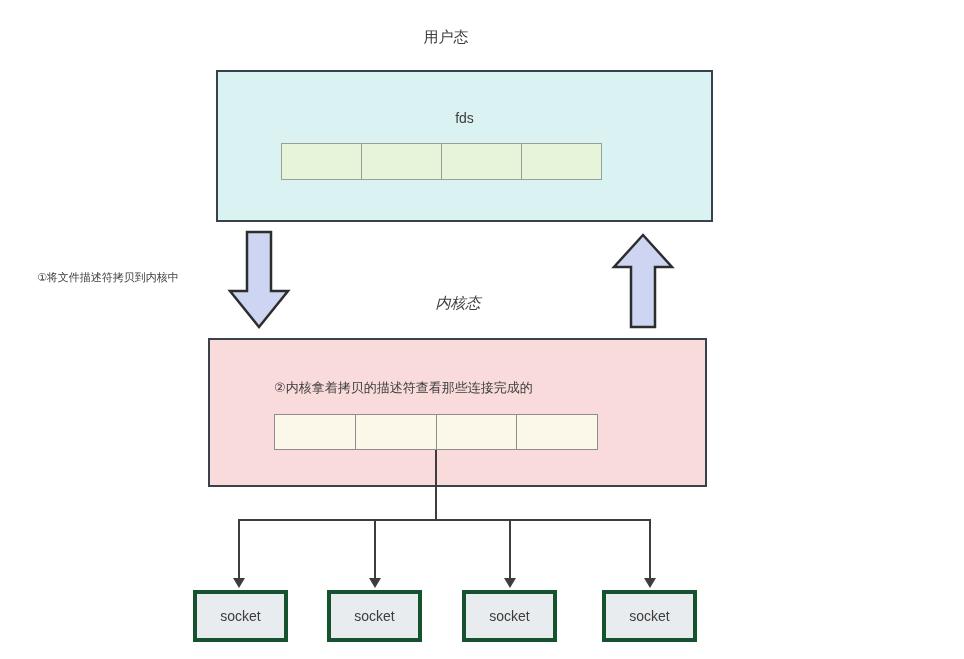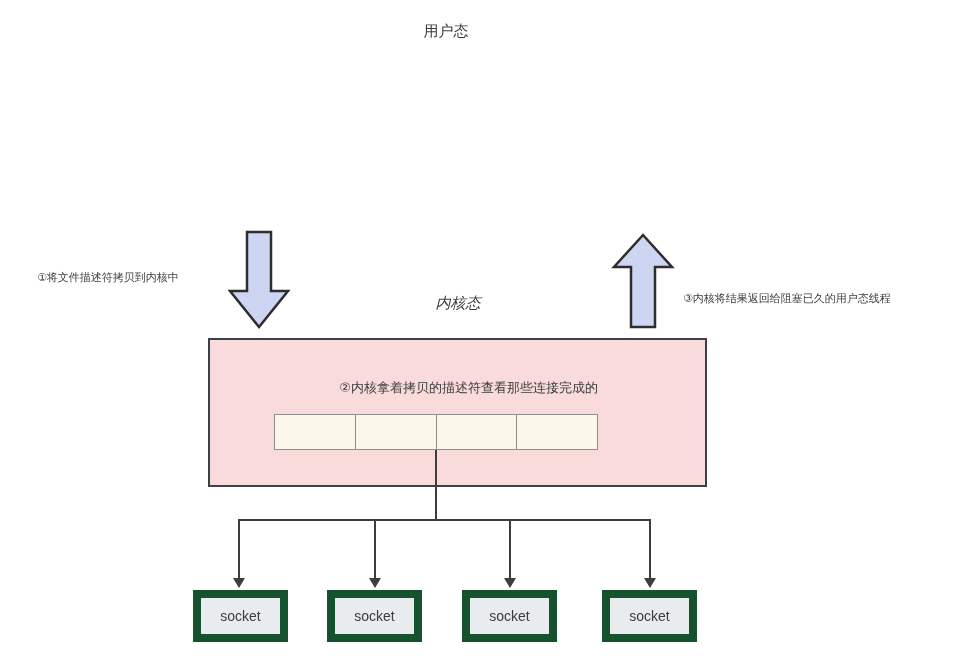--- a/index.html
+++ b/index.html
@@ -17,21 +17,21 @@
     color: #3f3f3f;
   }
   .mode-title {
     position: absolute;
     width: 120px;
     text-align: center;
     font-size: 15px;
     color: #3c3c3c;
     white-space: nowrap;
   }
-  .user-title  { left: 386px; top: 22px; }
+  .user-title  { left: 386px; top: 28px; }
   .kernel-title{ left: 398px; top: 294px; font-style: italic; }
 
   .big-box {
     position: absolute;
     box-sizing: border-box;
     border: 2px solid #39424c;
   }
   .user-box {
     left: 216px; top: 70px;
     width: 497px; height: 152px;
@@ -47,21 +47,21 @@
     left: 0; top: 38px;
     width: 100%;
     text-align: center;
     font-size: 14px;
     color: #3c3c3c;
   }
   .kernel-caption {
     position: absolute;
     left: 64px; top: 39px;
     width: 324px;
-    text-align: right;
+    text-align: left;
     font-size: 13px;
     color: #3c3c3c;
     white-space: nowrap;
   }
   .slots {
     position: absolute;
     display: flex;
     box-sizing: border-box;
   }
   .user-slots {
@@ -122,51 +122,59 @@
     border-right: 6px solid transparent;
     border-top: 10px solid #3d3d3d;
   }
   .socket-box {
     position: absolute;
     top: 590px;
     width: 95px;
     height: 52px;
     box-sizing: border-box;
     background: #e8ecef;
-    border: 8px solid #14532d;
+    border: 4px solid #14532d;
     display: flex;
     align-items: center;
     justify-content: center;
     font-size: 14px;
     color: #3c3c3c;
   }
   .socket-1 { left: 193px; }
   .socket-2 { left: 327px; }
   .socket-3 { left: 462px; }
   .socket-4 { left: 602px; }
 </style>
 </head>
 <body>
 
 <div class="canvas">
 
   <div class="mode-title user-title">用户态</div>
 
+  <div class="big-box user-box">
+    <div class="fds-label">fds</div>
+    <div class="slots user-slots">
+      <div class="slot"></div>
+      <div class="slot"></div>
+      <div class="slot"></div>
+      <div class="slot"></div>
+    </div>
+  </div>
 
   <svg class="block-arrow down-arrow" width="64" height="100" viewBox="0 0 64 100">
     <polygon points="20,2 44,2 44,61 61,61 32,97 3,61 20,61" fill="#cdd5f3" stroke="#2d2d2d" stroke-width="2.5" stroke-linejoin="miter"></polygon>
   </svg>
   <div class="note note-1">①将文件描述符拷贝到内核中</div>
 
   <div class="mode-title kernel-title">内核态</div>
 
   <svg class="block-arrow up-arrow" width="64" height="96" viewBox="0 0 64 96">
     <polygon points="32,2 61,34 44,34 44,94 20,94 20,34 3,34" fill="#cdd5f3" stroke="#2d2d2d" stroke-width="2.5" stroke-linejoin="miter"></polygon>
   </svg>
-  <div class="note note-3">③内核将结果返回给阻塞已久的用户态线程</div>
 
   <div class="big-box kernel-box">
     <div class="kernel-caption">②内核拿着拷贝的描述符查看那些连接完成的</div>
     <div class="slots kernel-slots">
       <div class="slot"></div>
       <div class="slot"></div>
       <div class="slot"></div>
       <div class="slot"></div>
     </div>
   </div>

